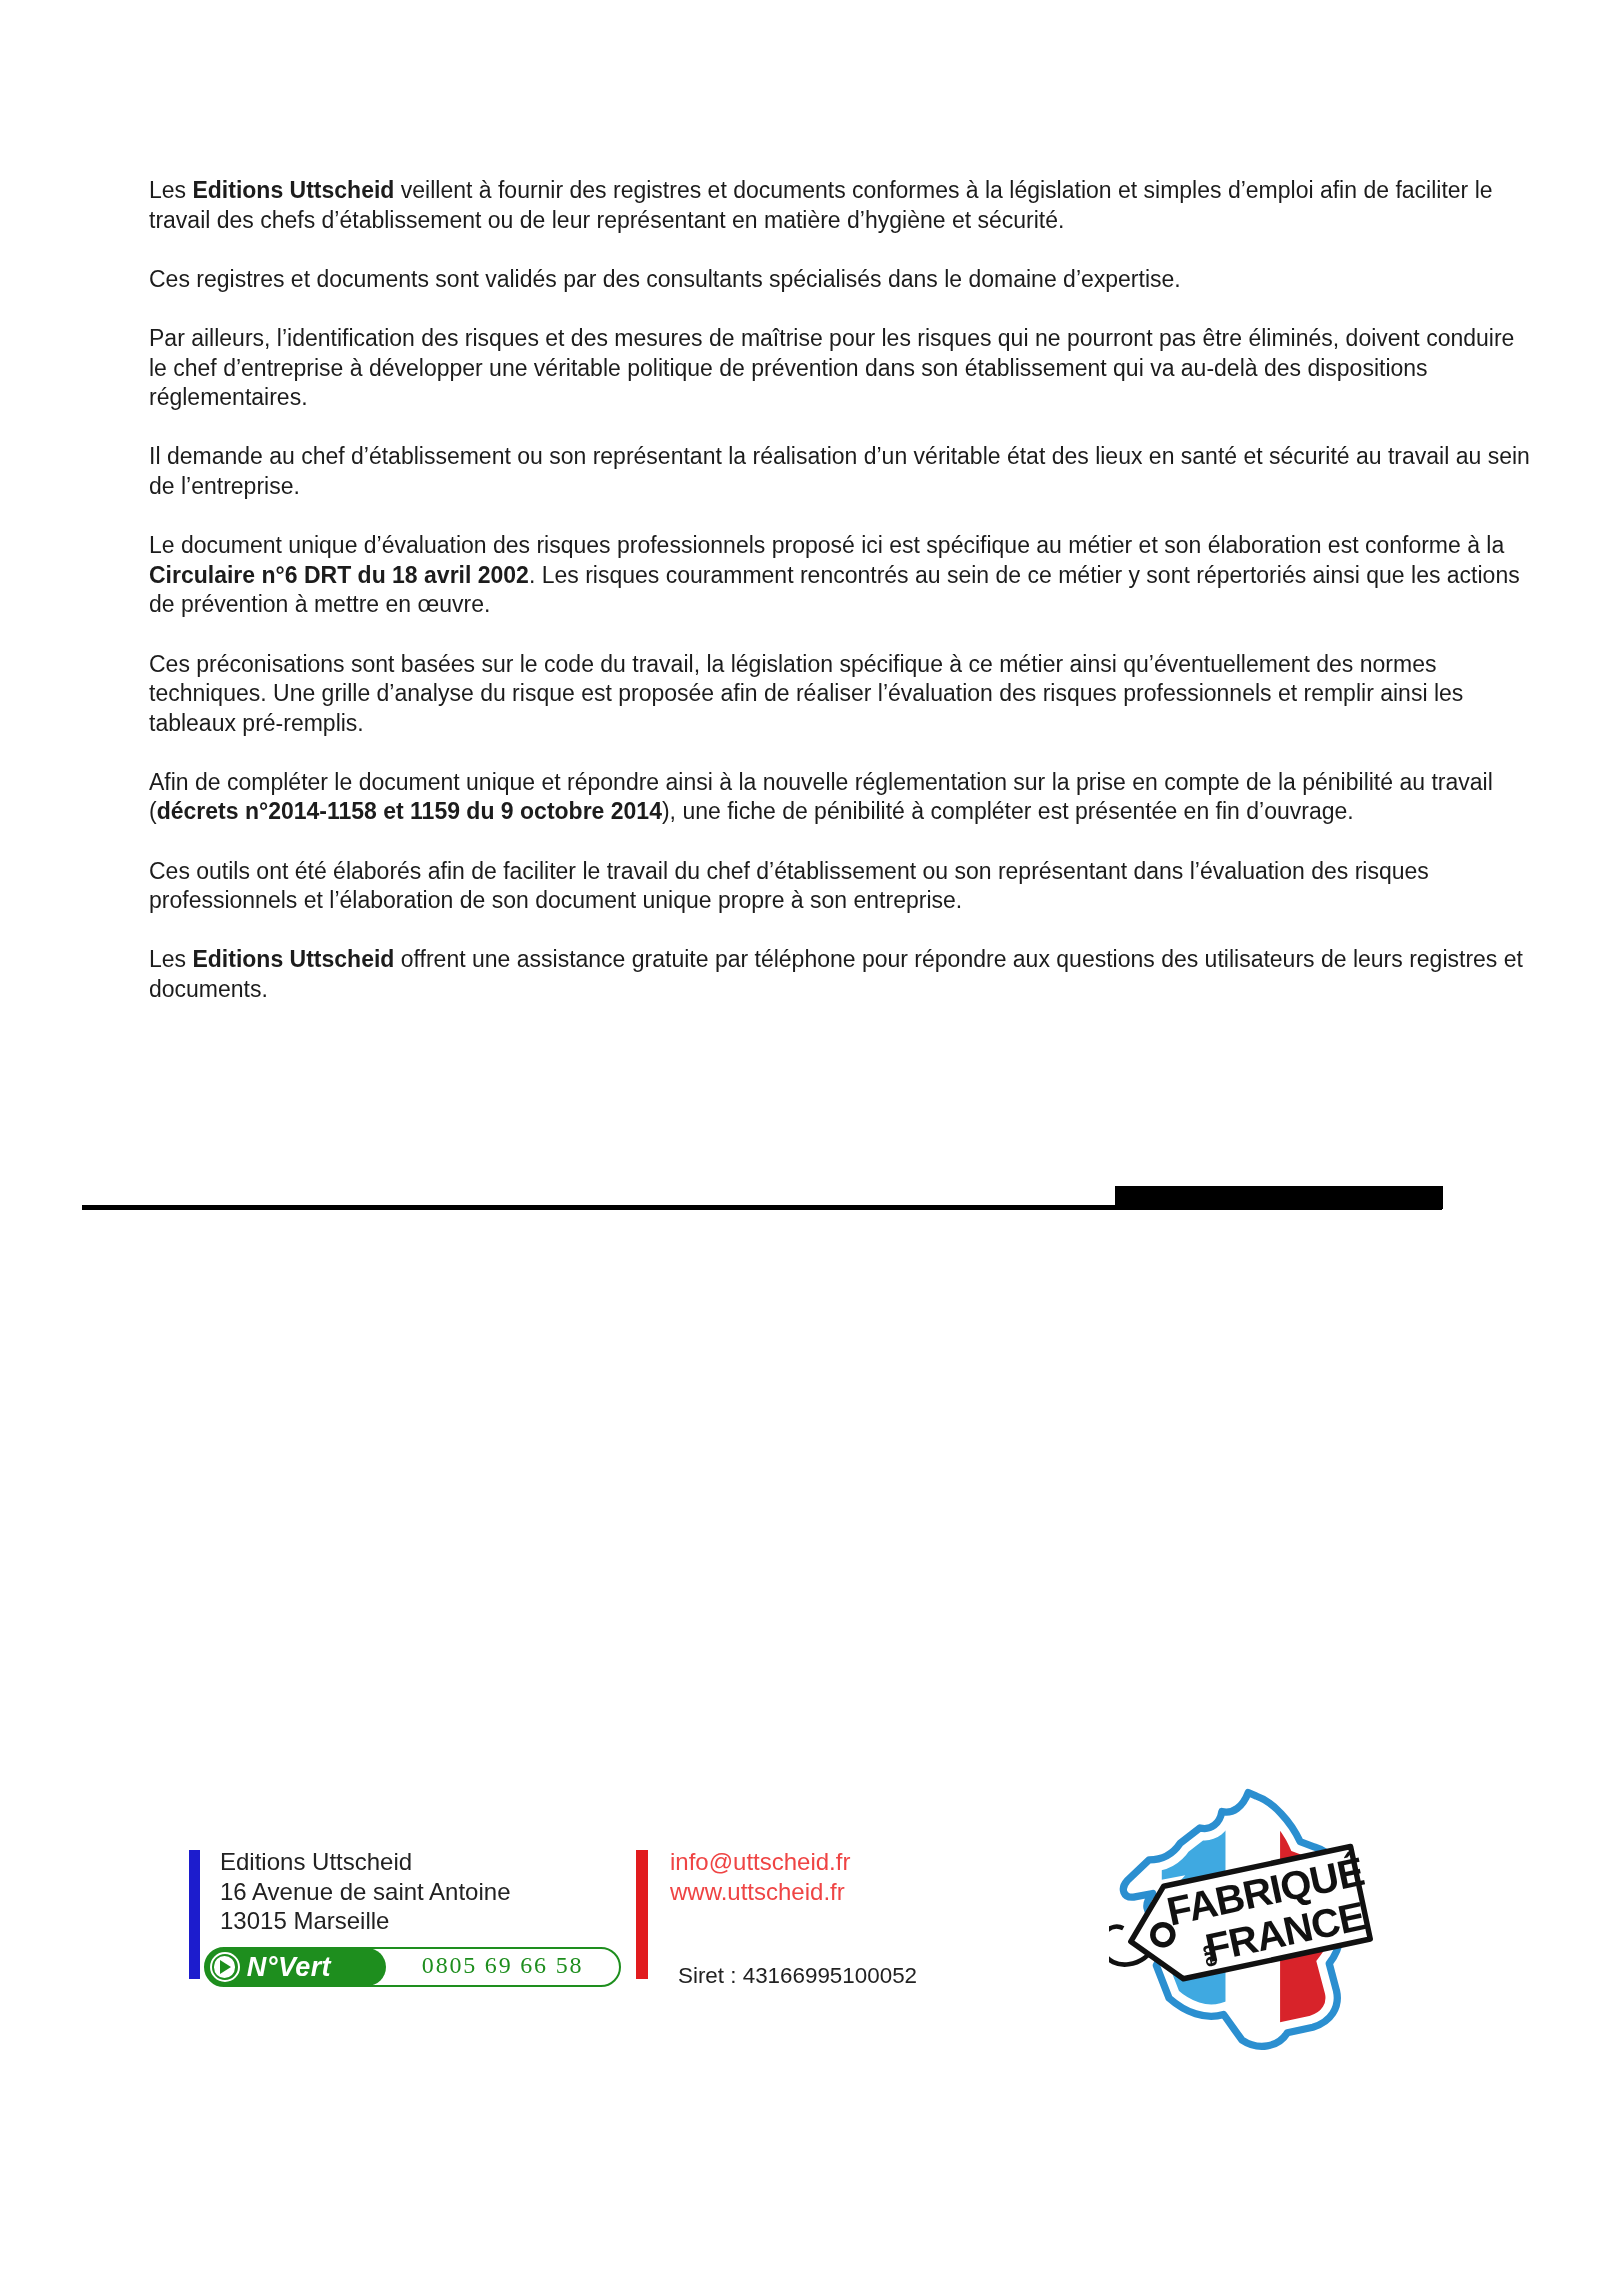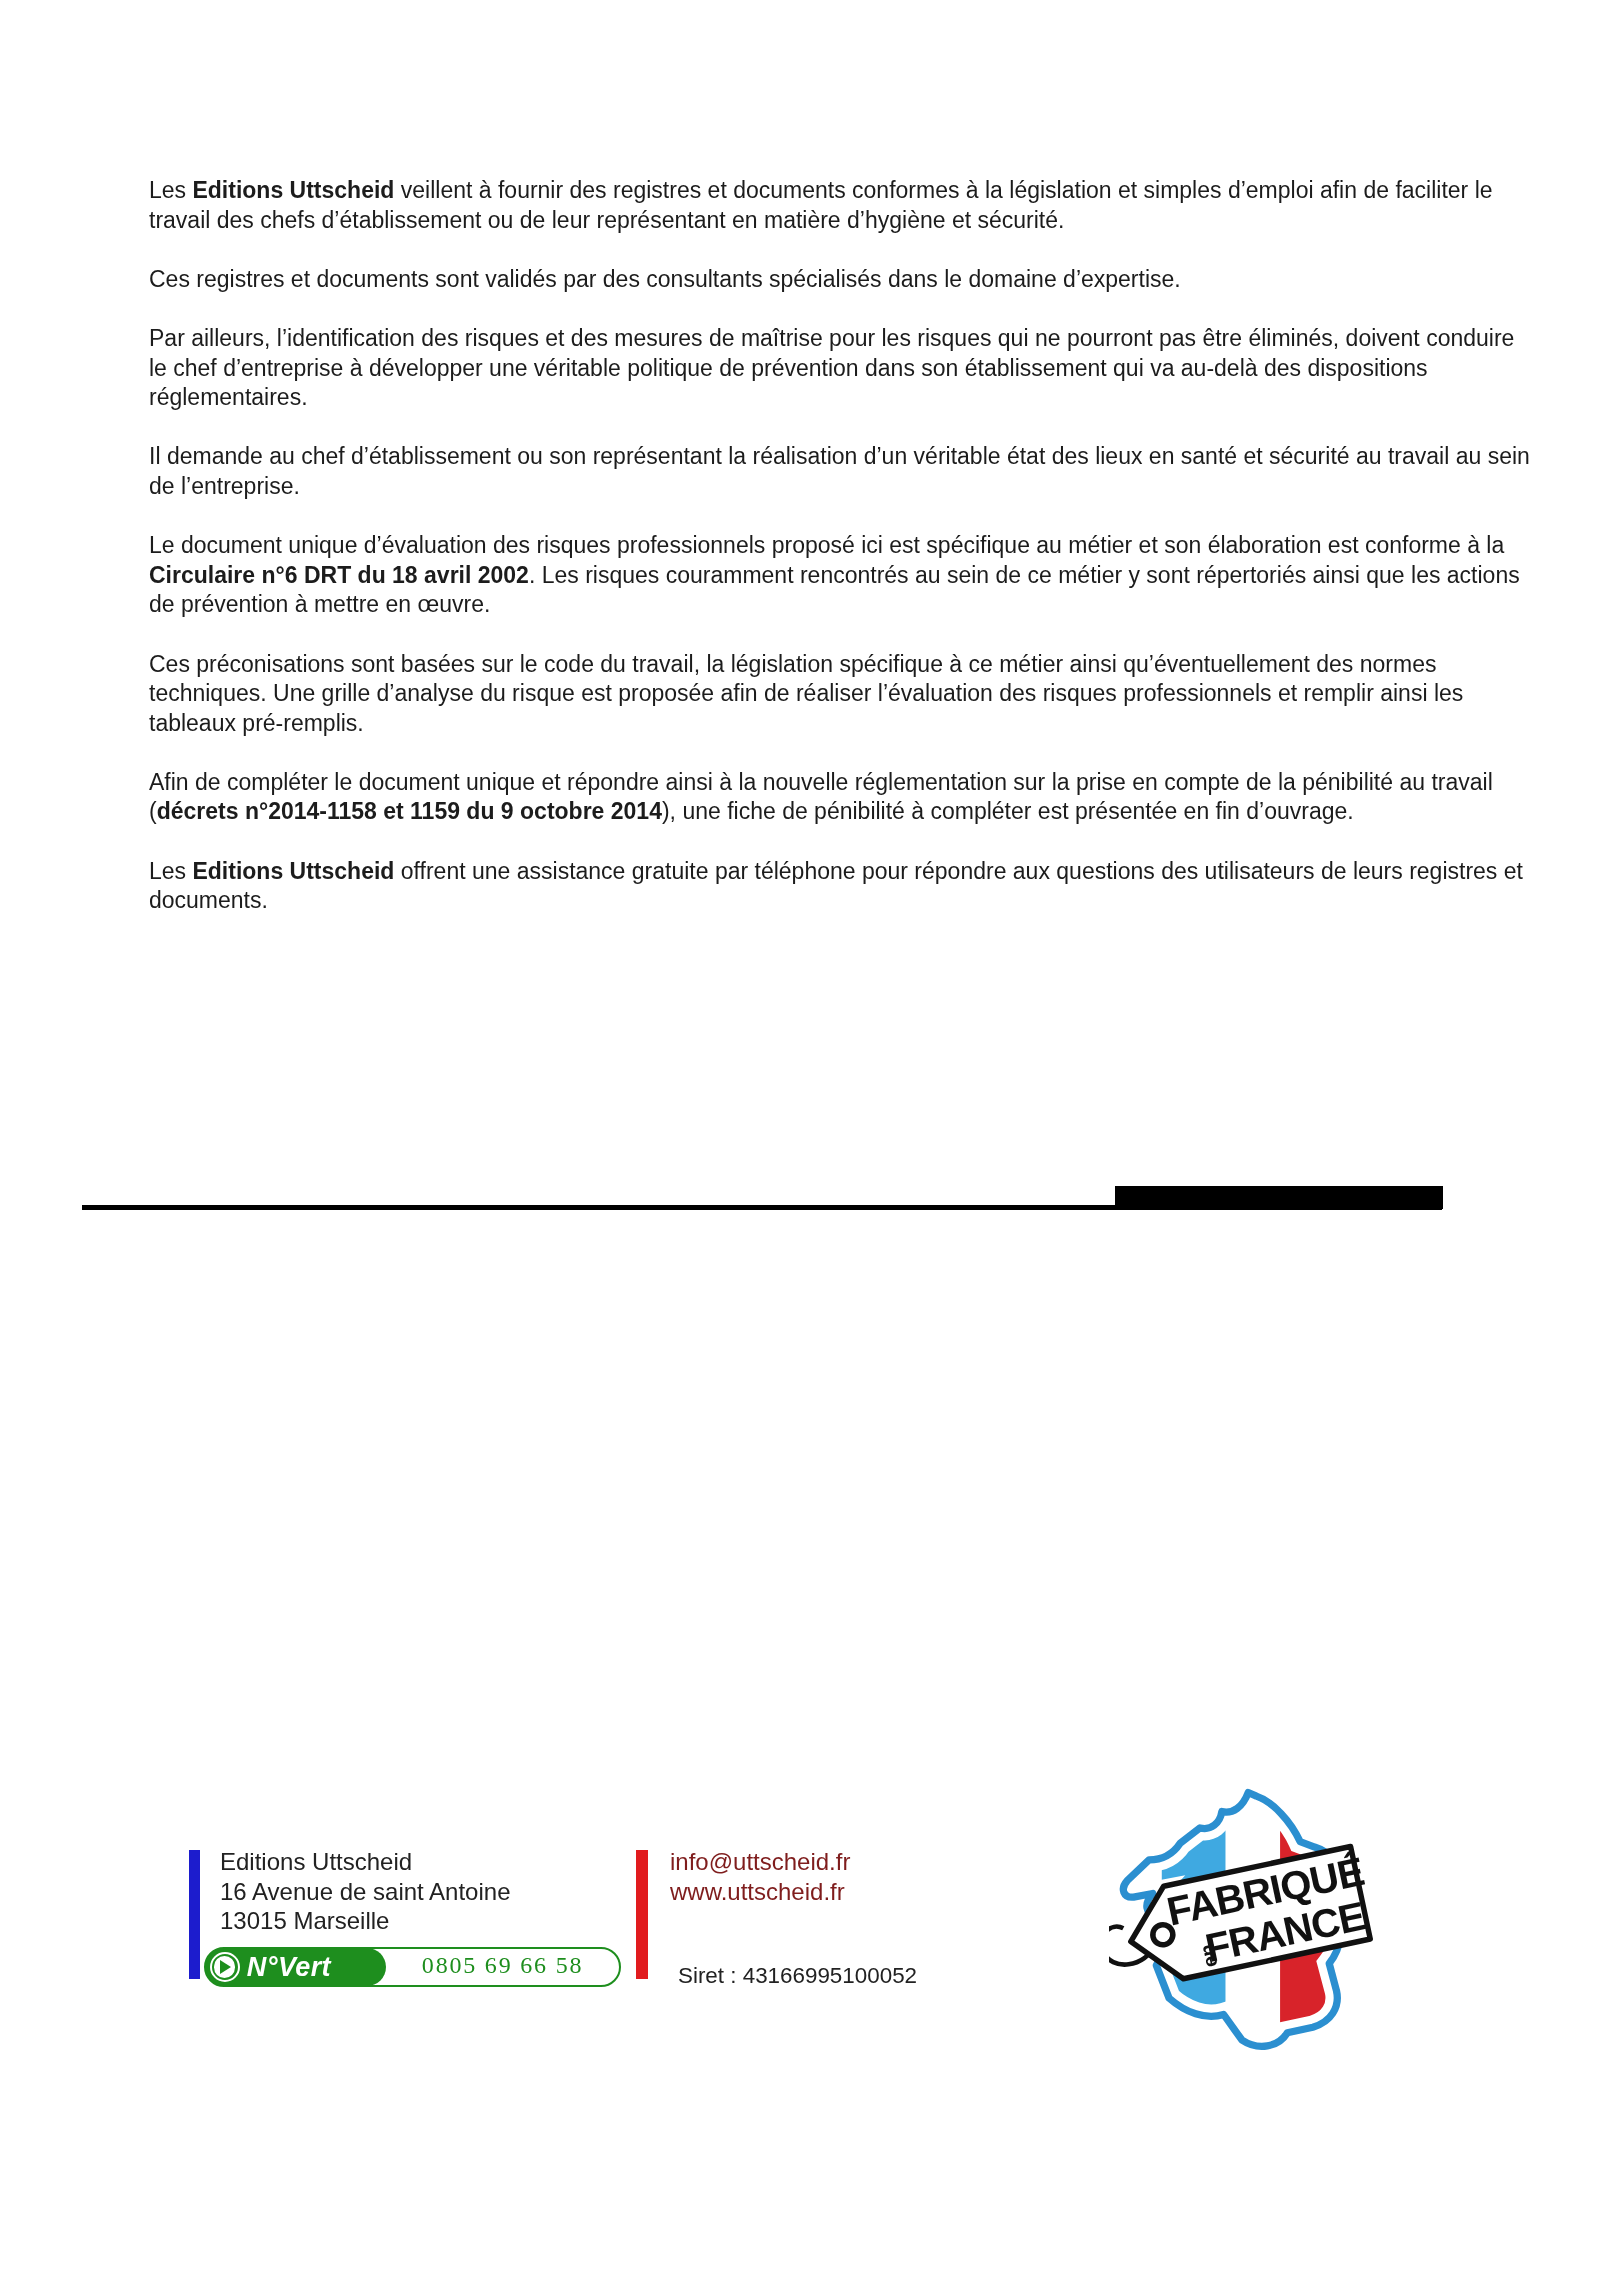--- a/index.html
+++ b/index.html
@@ -52,21 +52,21 @@
   .vbar{position:absolute; top:1850px; height:129px;}
   .vbar.blue{left:189px; width:10.7px; background:var(--accent-blue);}
   .vbar.red{left:636px; width:11.6px; background:var(--accent-red);}
 
   .address-block{
     position:absolute; left:220px; top:1847px;
     font-size:24px; line-height:29.6px; color:#222;
   }
   .contact-block{
     position:absolute; left:670px; top:1847px;
-    font-size:24px; line-height:29.6px; color:#7f1d1d;
+    font-size:24px; line-height:29.6px; color:#ef4444;
   }
   .siret{
     position:absolute; left:670px; top:1963px;
     font-size:22.4px; color:#222;margin-left:8px;
   }
 
   
   .nvert-badge{
     position:absolute; left:204px; top:1947px;
     width:417px; height:40px;
@@ -144,20 +144,21 @@
 <div class="page">
 
   <main class="body-text">
       <p><span>Les </span><b>Editions Uttscheid</b><span> veillent à fournir des registres et documents conformes à la législation et simples d’emploi afin de faciliter le travail des chefs d’établissement ou de leur représentant en matière d’hygiène et sécurité.</span></p>
       <p><span>Ces registres et documents sont validés par des consultants spécialisés dans le domaine d’expertise.</span></p>
       <p><span>Par ailleurs, l’identification des risques et des mesures de maîtrise pour les risques qui ne pourront pas être éliminés, doivent conduire le chef d’entreprise à développer une véritable politique de prévention dans son établissement qui va au-delà des dispositions réglementaires.</span></p>
       <p><span>Il demande au chef d’établissement ou son représentant la réalisation d’un véritable état des lieux en santé et sécurité au travail au sein de l’entreprise.</span></p>
       <p><span>Le document unique d’évaluation des risques professionnels proposé ici est spécifique au métier et son élaboration est conforme à la </span><b>Circulaire n°6 DRT du 18 avril 2002</b><span>. Les risques couramment rencontrés au sein de ce métier y sont répertoriés ainsi que les actions de prévention à mettre en œuvre.</span></p>
       <p><span>Ces préconisations sont basées sur le code du travail, la législation spécifique à ce métier ainsi qu’éventuellement des normes techniques. Une grille d’analyse du risque est proposée afin de réaliser l’évaluation des risques professionnels et remplir ainsi les tableaux pré-remplis.</span></p>
       <p><span>Afin de compléter le document unique et répondre ainsi à la nouvelle réglementation sur la prise en compte de la pénibilité au travail (</span><b>décrets n°2014-1158 et 1159 du 9 octobre 2014</b><span>), une fiche de pénibilité à compléter est présentée en fin d’ouvrage.</span></p>
+      <p><span>Ces outils ont été élaborés afin de faciliter le travail du chef d’établissement ou son représentant dans l’évaluation des risques professionnels et l’élaboration de son document unique propre à son entreprise.</span></p>
       <p><span>Les </span><b>Editions Uttscheid</b><span> offrent une assistance gratuite par téléphone pour répondre aux questions des utilisateurs de leurs registres et documents.</span></p>
     </main>
 
   <div class="divider-line"></div>
   <div class="divider-box"></div>
 
   <footer>
     <div class="vbar blue"></div>
 
     <div class="address-block">

